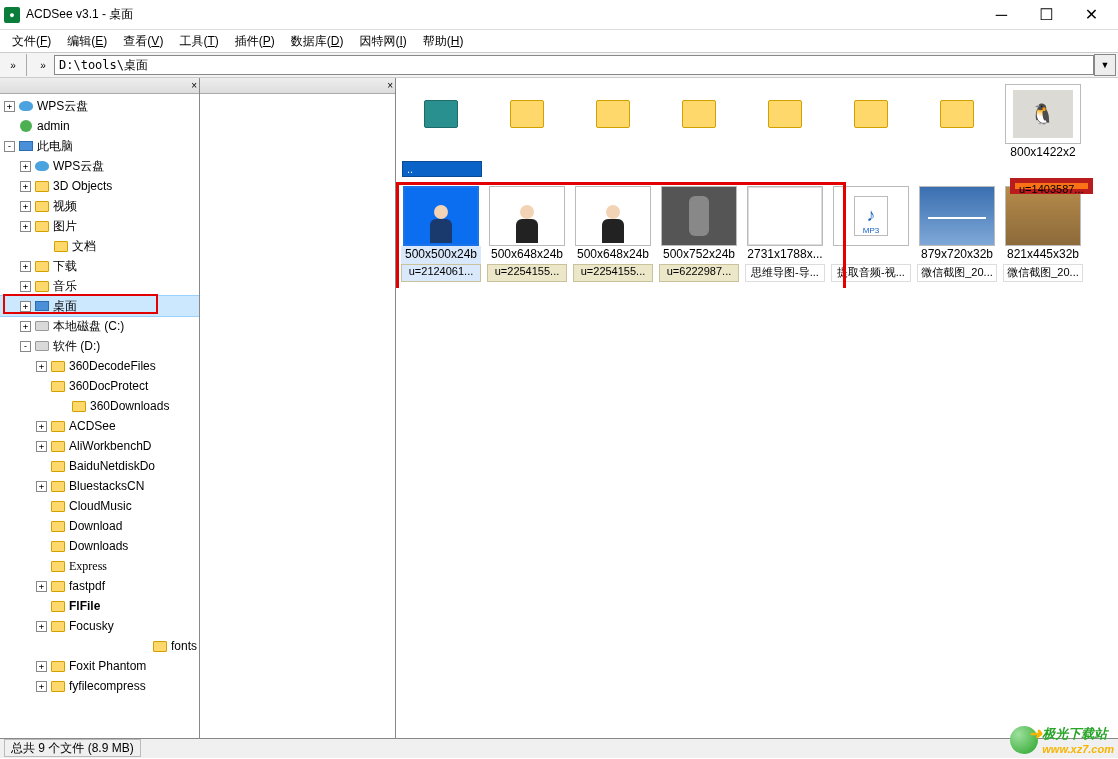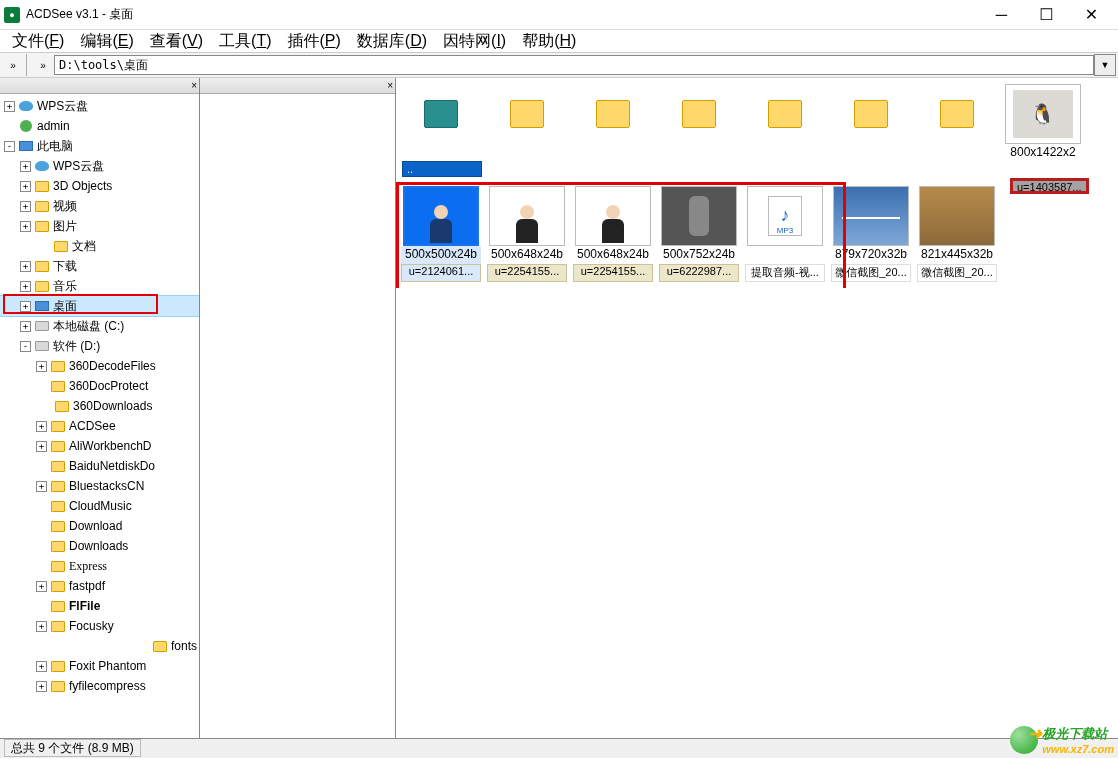--- a/index.html
+++ b/index.html
@@ -2,21 +2,21 @@
 <html><head>
 <meta charset="utf-8">
 <style>
 * { box-sizing: border-box; margin: 0; padding: 0; }
 body { font-family: "Microsoft YaHei", "SimSun", Tahoma, sans-serif; font-size: 12px; background: #fff; width: 1118px; height: 759px; overflow: hidden; position: relative; }
 .titlebar { height: 30px; background: #fff; display: flex; align-items: center; padding: 0 4px; border-bottom: 1px solid #ddd; }
 .titlebar .app-icon { width: 16px; height: 16px; background: #0a7d3a; border-radius: 2px; display: inline-flex; align-items: center; justify-content: center; color: #fff; font-size: 9px; margin-right: 6px; }
 .titlebar .title-txt { flex: 1; font-size: 12px; }
 .titlebar .win-ctrl { width: 45px; height: 28px; display: flex; align-items: center; justify-content: center; font-size: 16px; cursor: pointer; }
 
-.menubar { height: 22px; display: flex; align-items: center; padding: 0 4px; font-size: 16px; }
+.menubar { height: 22px; display: flex; align-items: center; padding: 0 4px; font-size: 12px; }
 .menubar .menu-item { padding: 2px 8px; cursor: pointer; }
 .menubar .menu-item u { text-decoration: underline; }
 
 .toolbar-row { height: 26px; display: flex; align-items: center; border-top: 1px solid #ccc; border-bottom: 1px solid #ccc; background: #f4f4f4; padding: 0 2px; }
 .tb-btn { width: 22px; height: 22px; border: 1px solid transparent; cursor: pointer; display: inline-flex; align-items:center;justify-content:center;font-size:10px; }
 .tb-sep { width: 4px; height: 22px; border-left: 1px solid #aaa; margin: 0 2px; }
 .path-input { flex: 1; height: 20px; border: 1px solid #888; background: #fff; font-family: monospace; font-size: 12px; padding: 0 4px; }
 
 .main { display: flex; height: 660px; }
 .sidebar { width: 200px; border-right: 1px solid #888; overflow-y: auto; background: #fff; position: relative; }
@@ -61,21 +61,21 @@
 .body.blue{background:#1a3a6e;}
 .bridge{width:76px;height:58px;background:linear-gradient(#3a6fb0,#7fa8d8);position:relative;}
 .bridge:after{content:"";position:absolute;left:8px;right:8px;top:30px;height:2px;background:#fff;}
 .cityscape{width:76px;height:58px;background:linear-gradient(#b68a4a,#8c6a3a);}
 .sculpt{width:76px;height:58px;background:#555;display:flex;align-items:center;justify-content:center;}
 .sculpt div{width:20px;height:40px;background:#888;border-radius:6px;}
 .mindmap{width:76px;height:58px;background:#fff;border:1px solid #ddd;}
 .peng{width:60px;height:48px;background:#dcdad5;display:flex;align-items:center;justify-content:center;font-size:20px;}
 
 .row-sel-bar{position:absolute;left:6px;top:83px;width:80px;height:16px;background:#0a64c7;border:1px solid #084a94;}
-.folder-label{position:absolute;top:100px;font-size:11px;background:#a3a3a3;border:3px solid #b91c1c;height:16px;padding:0 4px;width:auto;}
+.folder-label{position:absolute;top:100px;font-size:11px;background:#f97316;border:5px solid #b91c1c;height:16px;padding:0 4px;width:auto;}
 
 .red-box2{position:absolute;left:0px;top:104px;width:450px;height:245px;border:3px solid #e30000;pointer-events:none;}
 
 .statusbar { height: 20px; border-top: 1px solid #888; background: #f0f0f0; display: flex; align-items: flex-start; font-size: 12px; padding: 0 4px; }
 .status-seg{border:1px solid #bbb;padding:0 6px;height:18px;display:flex;align-items:center;}
 
 .watermark{position:absolute;right:4px;bottom:4px;font-size:13px;font-style:italic;color:#28a428;font-weight:bold;display:flex;align-items:center;gap:4px;}
 .watermark .globe{width:28px;height:28px;background:radial-gradient(circle at 30% 30%,#9de09d,#28a428);border-radius:50%;position:relative;}
 .watermark .arrow{position:absolute;right:-4px;top:-2px;color:#f7b500;font-size:16px;}
 .content-wrapper{position:relative;flex:1;}
@@ -214,21 +214,21 @@
           </span>
           <span class="tree-label">360DecodeFiles</span>
         </div>
         <div class="tree-item" style="padding-left: 36px;">
           <span class="tree-blank"></span>
           <span class="tree-icon">
             <span class="ico-folder"></span>
           </span>
           <span class="tree-label">360DocProtect</span>
         </div>
-        <div class="tree-item" style="padding-left: 40px;">
+        <div class="tree-item" style="padding-left: 20px; margin-left: 37px;">
           <span class="tree-blank"></span>
           <span class="tree-icon">
             <span class="ico-folder"></span>
           </span>
           <span class="tree-label">360Downloads</span>
         </div>
         <div class="tree-item" style="padding-left: 36px;">
           <span class="tree-toggle">+</span>
           <span class="tree-icon">
             <span class="ico-folder"></span>
@@ -421,20 +421,27 @@
             <div class="name-line">u=2254155...</div>
           </div>
           <div class="thumb-card">
             <div class="img-area">
               <div class="sculpt">
                 <div></div>
               </div>
             </div>
             <div class="dim-line">500x752x24b</div>
             <div class="name-line">u=6222987...</div>
+          </div>
+          <div class="thumb-card">
+            <div class="img-area">
+              <div class="mindmap"></div>
+            </div>
+            <div class="dim-line">2731x1788x...</div>
+            <div class="name-line plain">思维导图-导...</div>
           </div>
           <div class="thumb-card">
             <div class="img-area">
               <div class="mp3-thumb"><div class="note">♪</div>MP3</div>
             </div>
             <div class="dim-line"></div>
             <div class="name-line plain">提取音频-视...</div>
           </div>
           <div class="thumb-card">
             <div class="img-area">

